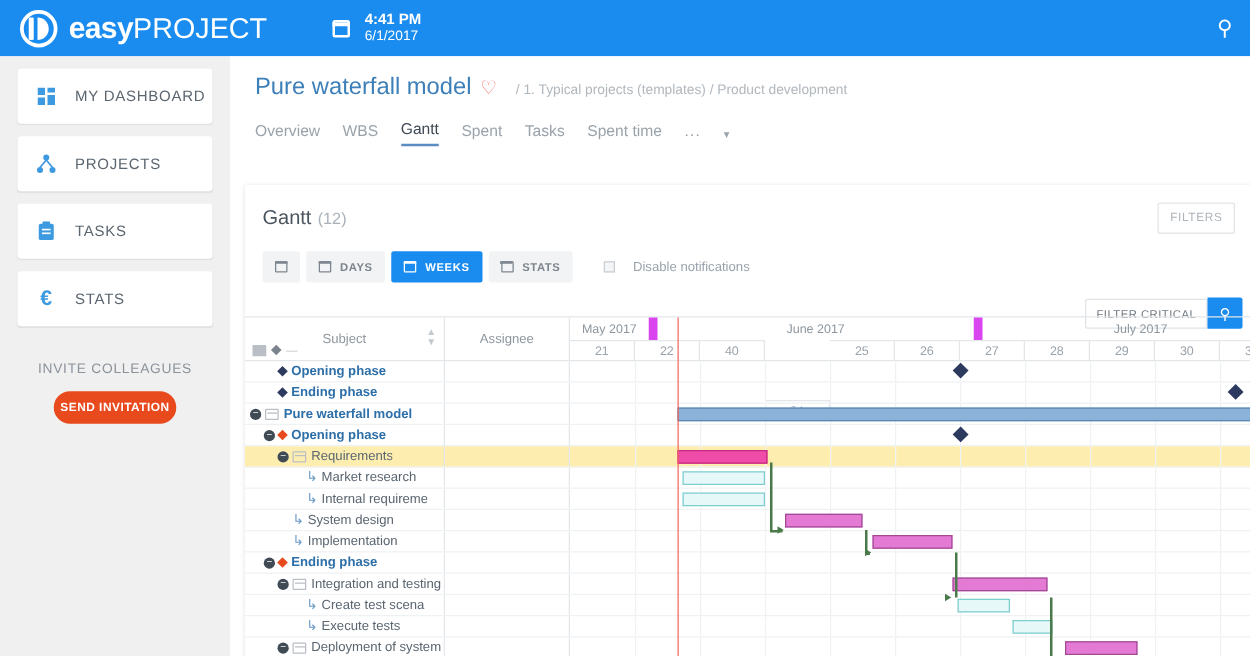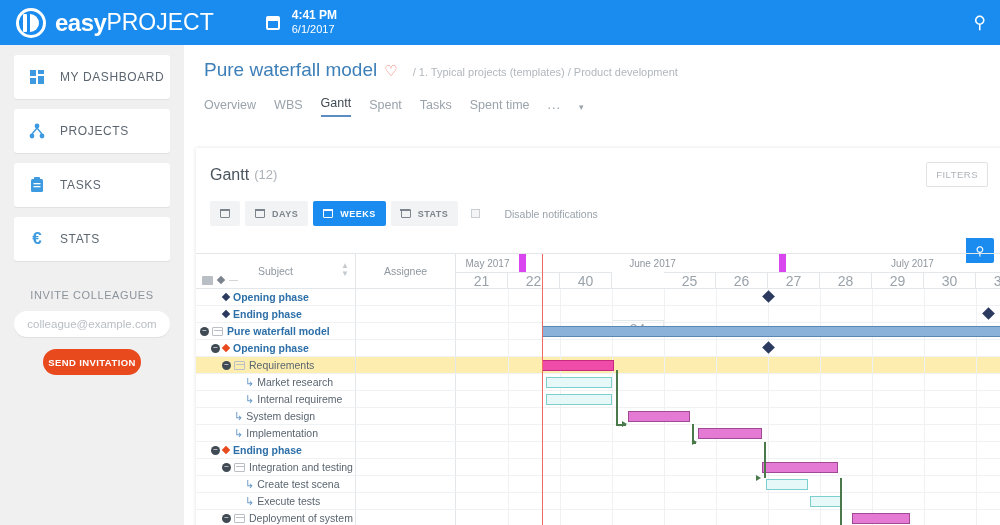--- a/index.html
+++ b/index.html
@@ -95,21 +95,21 @@
     font-size:9.5px; letter-spacing:.5px; padding:6px 9px; border-radius:2px;
   }
   #zoom-row { display:flex; align-items:center; padding:14px 14px 0 14px; gap:5px; }
   .zbtn {
     background:#f2f3f4; color:#7c858d; font-size:9px; font-weight:bold; letter-spacing:.5px;
     padding:0 10px; height:25px; display:flex; align-items:center; gap:7px; border-radius:2px;
   }
   .zbtn.on { background:#1a8cf0; color:#fff; }
   .zcal { width:10px; height:9px; border:1.5px solid currentColor; border-radius:1px; position:relative; }
   .zcal:before { content:""; position:absolute; left:-1.5px; top:-1.5px; width:10px; height:2.5px; background:currentColor; }
-  #disable-wrap { display:flex; align-items:center; margin-left:8px; gap:24px; }
+  #disable-wrap { display:flex; align-items:center; margin-left:20px; gap:14px; }
   .chk { width:9px; height:9px; border:1px solid #c9ced3; background:#f4f5f6; }
   #disable-lbl { font-size:10.5px; color:#9aa3ab; }
   #crit-row { display:flex; justify-content:flex-end; align-items:center; padding:12px 8px 6px 0; gap:0; }
   #crit-btn {
     border:1px solid #e0e3e6; background:#fff; color:#6f7880; font-size:9px;
     letter-spacing:.4px; padding:6px 8px; border-radius:2px 0 0 2px;
   }
   #crit-search {
     background:#1a8cf0; color:#fff; width:28px; height:25px;
     display:flex; align-items:center; justify-content:center; border-radius:0 2px 2px 0; font-size:12px;
@@ -128,21 +128,21 @@
   .folder-ic { width:11px; height:9px; background:#b9bfc4; border-radius:1px 1px 0 0; }
   .dia-ic { width:6px; height:6px; background:#7b848c; transform:rotate(45deg); }
   .dash-ic { color:#b9bfc4; font-size:9px; }
   #tl-head { flex:1; position:relative; }
   .mon-cell {
     position:absolute; top:0; height:18px; border-right:7px solid #d946ef;
     display:flex; align-items:center; justify-content:center; color:#8e979f; font-size:10px;
   }
   .wk-cell {
     position:absolute; top:18px; height:17px; border-right:1px solid #e4e7ea; border-top:1px solid #e4e7ea;
-    display:flex; align-items:center; justify-content:center; color:#9aa3ab; font-size:14px;
+    display:flex; align-items:center; justify-content:center; color:#9aa3ab; font-size:10px;
   }
   #grid-body { position:absolute; left:0; top:35px; right:0; bottom:0; overflow:hidden; }
   .grow { height:17px; display:flex; border-bottom:1px solid #eff1f3; position:relative; }
   .grow.hl { background:#fdeeb0; }
   .g-subj {
     width:160px; border-right:1px solid #e4e7ea; display:flex; align-items:center;
     font-size:10.5px; white-space:nowrap; overflow:hidden;
   }
   .g-asg { width:100px; border-right:1px solid #e4e7ea; }
   .g-tl { flex:1; position:relative; }
@@ -226,21 +226,20 @@
           <rect x="3.5" y="9" width="7" height="1.3" fill="#fff"></rect>
         </svg>
     </span>
     <span class="side-label">TASKS</span>
   </div>
   <div class="side-item">
     <span class="side-ico" style="font-size:17px;font-weight:bold;">€</span>
     <span class="side-label">STATS</span>
   </div>
   <div id="invite-title">INVITE COLLEAGUES</div>
-  <div id="invite-input">colleague@example.com</div>
   <div id="invite-btn">SEND INVITATION</div>
 </div>
 
 <div id="main">
   <div id="page-head">
     <div id="title-row">
       <span id="page-title">Pure waterfall model</span>
       <span id="heart">♡</span>
       <span id="breadcrumb">/ 1. Typical projects (templates) / Product development</span>
     </div>
@@ -277,20 +276,21 @@
       <span class="zbtn">
           <span class="zcal"></span>
           <span>STATS</span>
         </span>
       <span id="disable-wrap">
         <span class="chk"></span>
         <span id="disable-lbl">Disable notifications</span>
       </span>
     </div>
     <div id="crit-row">
+      <span id="crit-btn">FILTER CRITICAL</span>
       <span id="crit-search">⚲</span>
     </div>
 
     <div id="gantt">
       <div id="grid-head">
         <div id="col-subject">
           <span>Subject</span>
           <span id="sortico">▲<br>▼</span>
           <span id="tree-ctrls">
             <span class="folder-ic"></span>

